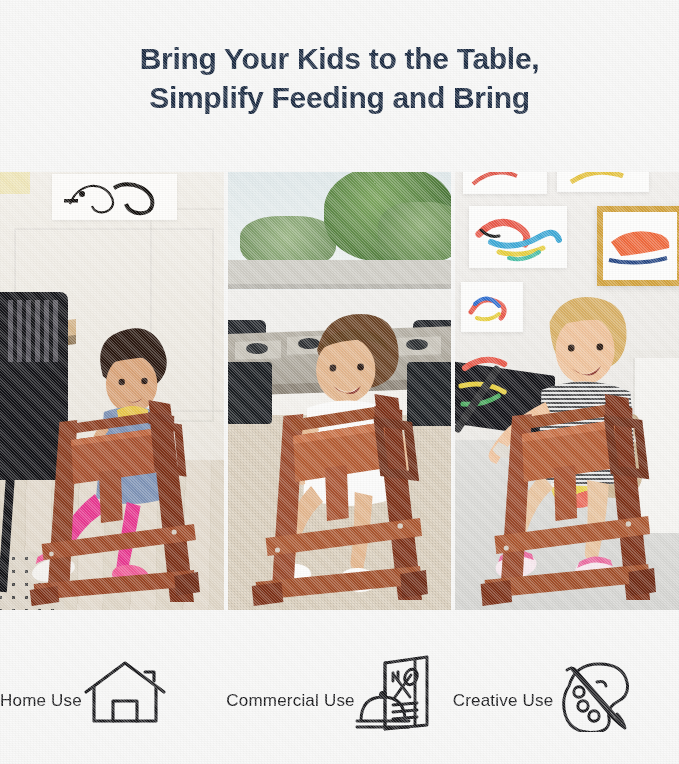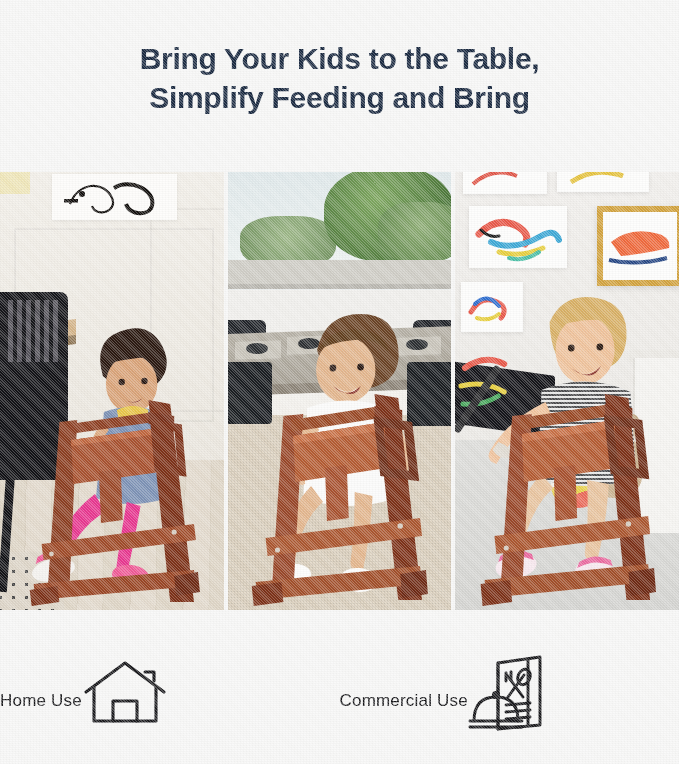--- a/index.html
+++ b/index.html
@@ -414,16 +414,33 @@
 
           <path d="M6 66 q0 -24 22 -24 q22 0 22 24"></path>
           <path d="M2 66 L54 66"></path>
           <path d="M2 72 L54 72"></path>
           <circle cx="28" cy="40" r="2.6"></circle>
           <path d="M28 38 L28 42"></path>
         </svg>
       </div>
     </div>
 
+    <div class="feature">
+      <div class="feature-label">Creative Use</div>
+      <div class="feature-icon">
+        <svg width="86" height="76" viewBox="0 0 86 76" fill="none" stroke="#1b1b1e" stroke-width="2.9" stroke-linecap="round" stroke-linejoin="round">
+
+          <path d="M16 30 q6 -22 30 -22 q24 0 28 18 q3 14 -10 20 q-10 5 -8 16 q2 12 -12 14 q-26 3 -32 -18 q-4 -16 4 -28 Z"></path>
+          <path d="M44 26 q8 -2 9 4"></path>
+
+          <circle cx="26" cy="36" r="5.2"></circle>
+          <circle cx="30" cy="50" r="5.2"></circle>
+          <circle cx="41" cy="60" r="5.2"></circle>
+
+          <path d="M14 14 q6 -4 10 2 L68 66"></path>
+          <path d="M18 12 L60 62 q6 6 12 10 q-2 -8 -8 -14"></path>
+        </svg>
+      </div>
+    </div>
   </div>
 </div>
 
 <div class="noise"></div>
 
 </body></html>

